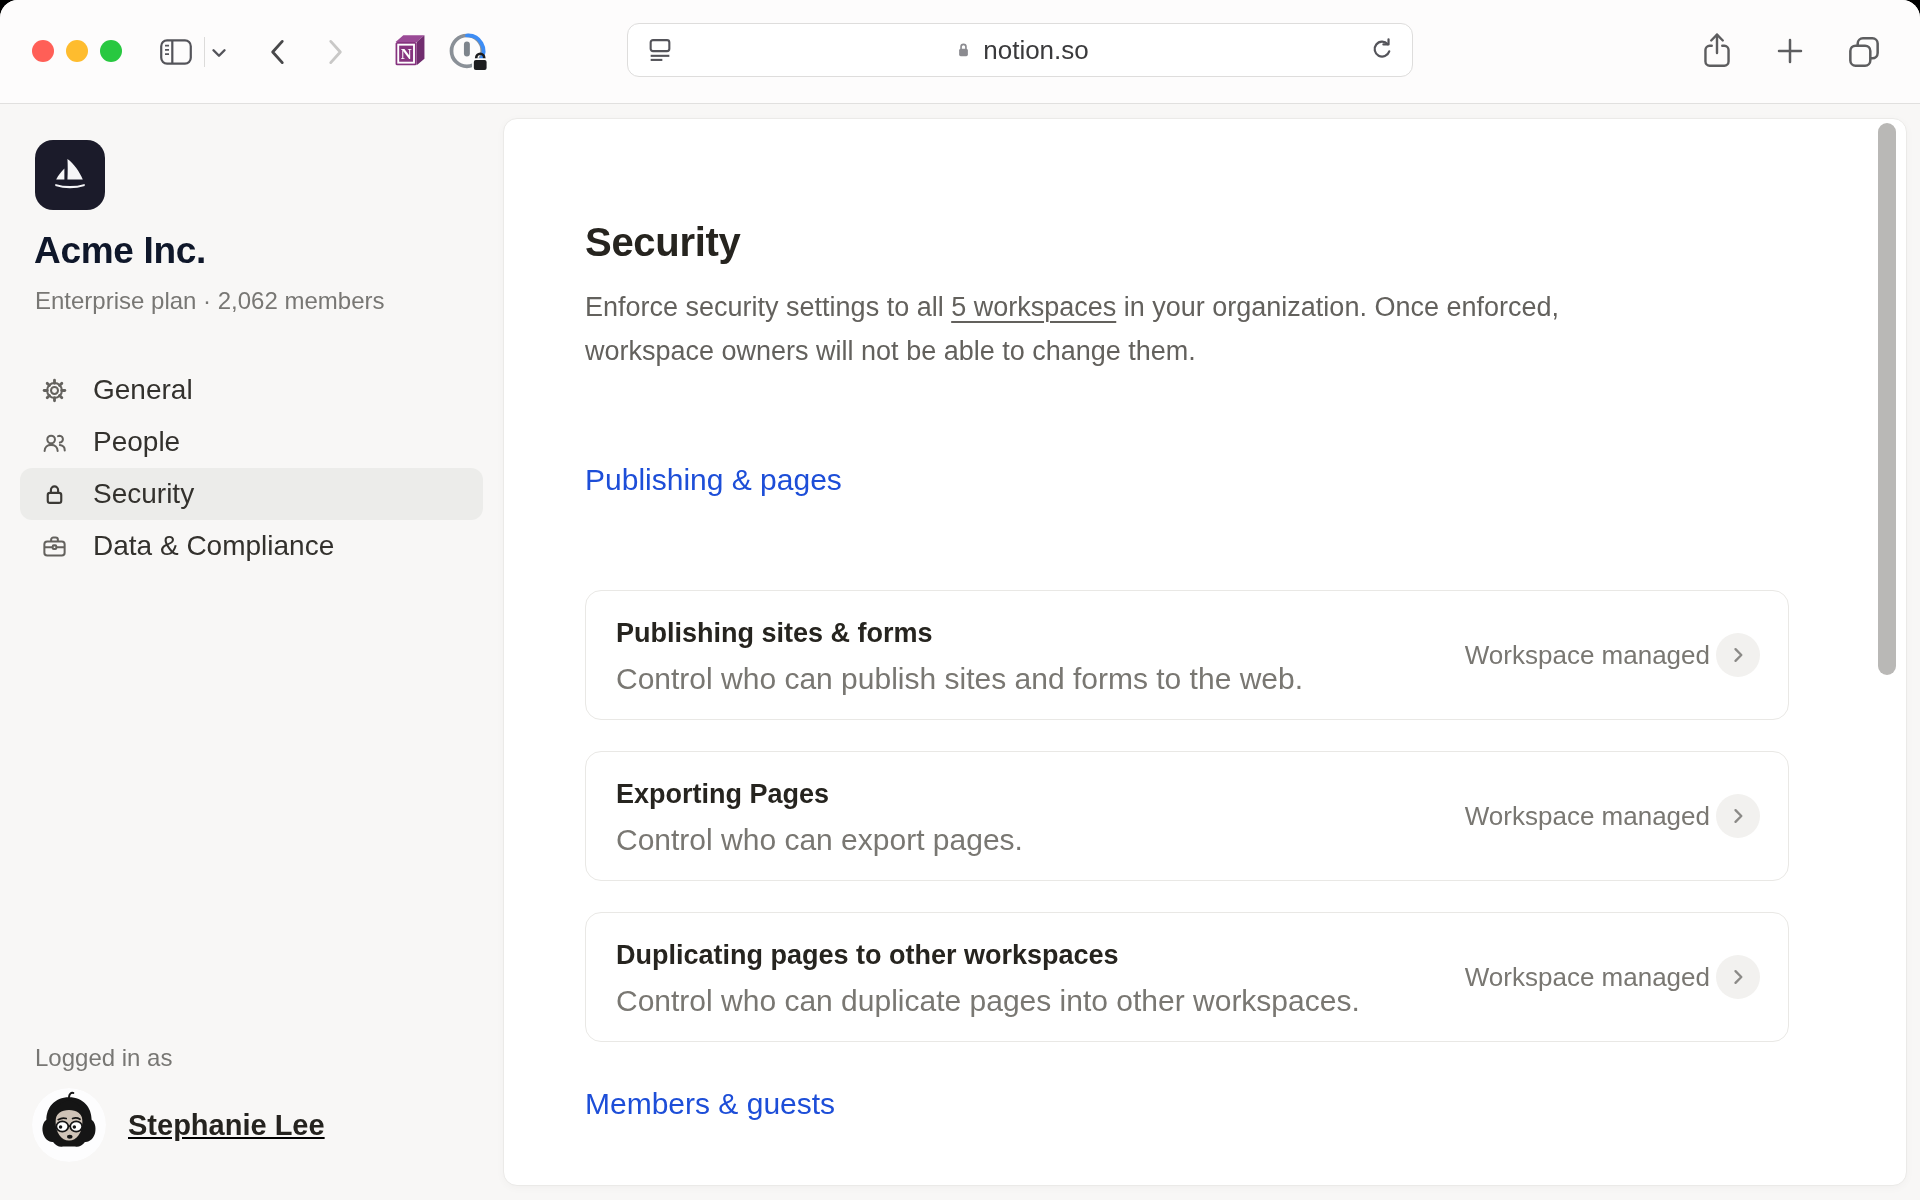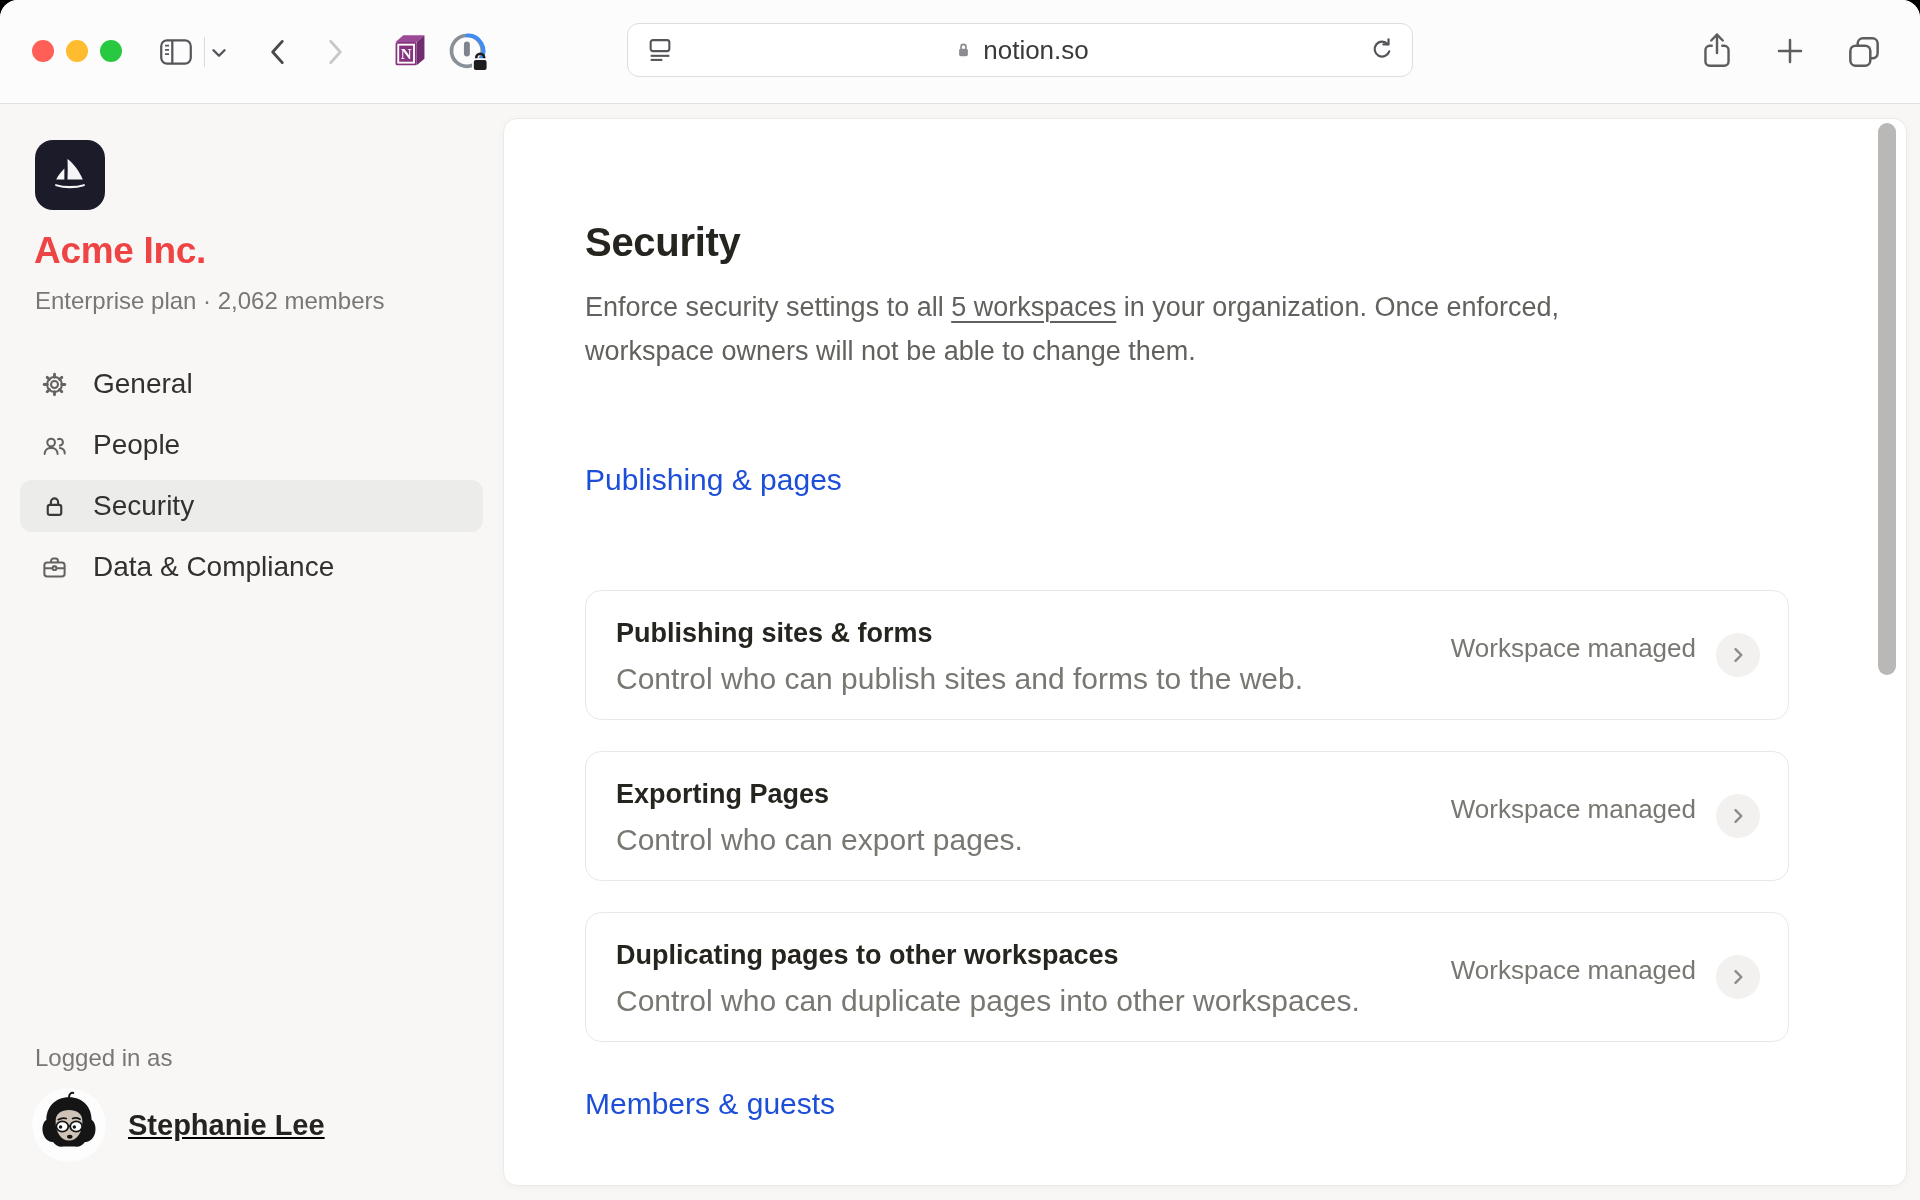--- a/index.html
+++ b/index.html
@@ -16,23 +16,23 @@
   .urlfield { position:absolute; left:627px; top:23px; width:786px; height:54px; background:#fff; border:1.5px solid #dedddc; border-radius:12px; display:flex; align-items:center; }
   .url-center { flex:1; display:flex; align-items:center; justify-content:center; gap:9px; }
   .url-text { font-size:26px; color:#3a3a3c; }
 
   
   .page { position:relative; height:1096px; background:#f8f7f6; }
 
   
   .sidebar { position:absolute; left:0; top:0; width:503px; height:100%; }
   .ws-icon { position:absolute; left:35px; top:36px; width:70px; height:70px; border-radius:18px; background:#1b1b2a; display:flex; align-items:center; justify-content:center; }
-  .ws-name { position:absolute; left:34px; top:122px; font-size:37px; line-height:50px; font-weight:700; color:#ef4444; letter-spacing:-0.3px; }
+  .ws-name { position:absolute; left:34px; top:122px; font-size:37px; line-height:50px; font-weight:700; color:#0f172a; letter-spacing:-0.3px; }
   .ws-meta { position:absolute; left:35px; top:180px; font-size:24px; line-height:34px; color:#787774; }
-  .nav { position:absolute; left:20px; top:254px; width:463px; display:flex; flex-direction:column; gap:9px; }
+  .nav { position:absolute; left:20px; top:260px; width:463px; display:flex; flex-direction:column; }
   .nav-item { height:52px; border-radius:12px; display:flex; align-items:center; padding-left:21px; color:#33312d; cursor:default; }
   .nav-item.selected { background:#ececea; }
   .nav-item .nicon { width:27px; height:27px; margin-right:25px; color:#64625e; display:flex; align-items:center; }
   .nav-item.selected .nicon { color:#3b3935; }
   .nav-label { font-size:28px; }
   .login-label { position:absolute; left:35px; top:938px; font-size:24px; line-height:32px; color:#787774; font-weight:500; }
   .user-row { position:absolute; left:32px; top:984px; display:flex; align-items:center; }
   .avatar { width:74px; height:74px; border-radius:50%; overflow:hidden; flex:0 0 auto; }
   .user-texts { margin-left:22px;text-decoration:underline; }
   .user-name { font-size:29px; line-height:37px; font-weight:700; color:#25231f; }
@@ -45,21 +45,21 @@
   .desc a { color:#63615d; text-decoration:underline; text-underline-offset:5px; text-decoration-thickness:2px; cursor:pointer; }
   .h2 { position:absolute; left:81px; font-size:30px; line-height:42px; font-weight:400; color:#1d4ed8; }
   .h2.first { top:340px; }
   .h2.second { top:964px; }
   .card { position:absolute; left:81px; width:1204px; height:130px; background:#fff; border:1px solid #e9e8e5; border-radius:16px; display:flex; align-items:center; justify-content:space-between; padding:0 28px 0 30px;margin-top:47px; }
   .card.c1 { top:424px; } .card.c2 { top:585px; } .card.c3 { top:746px; }
   .card.partial { top:1047px; height:40px; border-radius:16px 16px 0 0; border-bottom:none; }
   .card-left { display:flex; flex-direction:column; gap:11px; }
   .card-title { font-size:27px; line-height:36px; font-weight:600; color:#26241f; }
   .card-desc { font-size:30px; line-height:34px; color:#797772; }
-  .card-right { display:flex; align-items:flex-start; gap:20px; }
+  .card-right { display:flex; align-items:center; gap:6px; }
   .status { font-size:26px; color:#797772; }
   .chev-btn { width:44px; height:44px; border-radius:50%; background:#f2f1ef; display:flex; align-items:center; justify-content:center; color:#8b8a87; }
   .scroll-thumb { position:absolute; right:10px; top:4px; width:18px; height:552px; border-radius:9px; background:#b9b8b6; }
 </style>
 </head>
 <body>
 
 <div class="window">
 
   <div class="toolbar">

